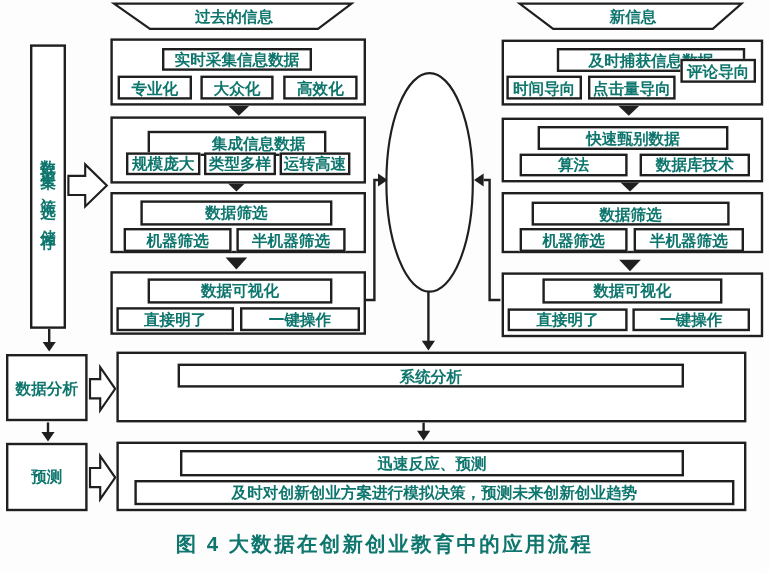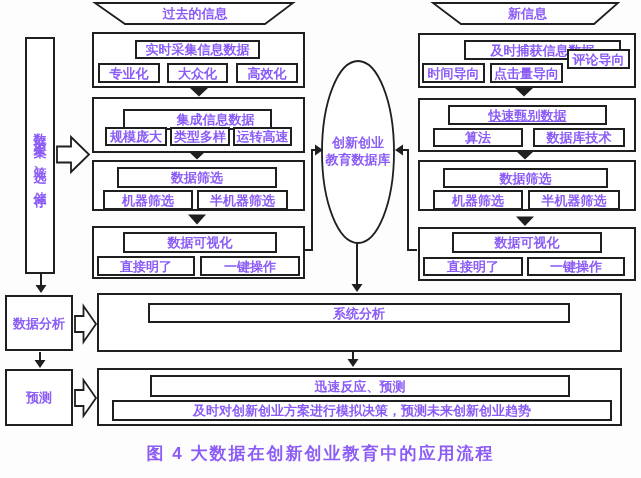--- a/index.html
+++ b/index.html
@@ -1,17 +1,17 @@
 <!DOCTYPE html>
 <html><head>
 <meta charset="utf-8">
 <style>
   html,body{margin:0;padding:0;background:#fff;}
   #canvas{position:relative;width:641px;height:478px;background:#fdfdfd;
-          font-family:"Liberation Sans","DejaVu Sans",sans-serif;color:#8b5cf6;overflow:hidden;}
+          font-family:"Liberation Sans","DejaVu Sans",sans-serif;color:#0f766e;overflow:hidden;}
   .b{position:absolute;border:2px solid #1f1f1f;background:#fff;display:flex;align-items:center;
      justify-content:center;font-size:13px;font-weight:700;line-height:1;white-space:nowrap;box-sizing:border-box;}
   .f{background:#fff;}
   .plain{position:absolute;display:flex;align-items:center;justify-content:center;
          font-size:13px;font-weight:700;line-height:1;white-space:nowrap;box-sizing:border-box;}
   .vtext{writing-mode:vertical-rl;text-orientation:upright;letter-spacing:4px;}
   .ellipse-label{flex-direction:column;gap:4px;}
   .caption{position:absolute;left:0;top:442px;width:100%;text-align:center;
            font-size:17px;font-weight:700;letter-spacing:2px;}
   svg{position:absolute;left:0;top:0;}
@@ -58,24 +58,20 @@
     <polygon points="75,390 83.5,390 83.5,380 96,398 83.5,416 83.5,406 75,406" fill="#fff" stroke="#1f1f1f" stroke-width="1.8"></polygon>
   </svg>
 
   <div class="plain" style="left:115px;top:3px;width:160px;height:21px;">过去的信息</div>
   <div class="plain" style="left:455px;top:3px;width:145px;height:21px;text-align:center;">新信息</div>
 
   <div class="b vtext" style="left:25px;top:37px;width:30px;height:237px;">数据采集、筛选、储存</div>
   <div class="b" style="left:5px;top:295px;width:68px;height:56px;">数据分析</div>
   <div class="b" style="left:5px;top:369px;width:68px;height:57px;">预测</div>
 
-  <div class="plain ellipse-label" style="left:318px;top:126px;width:80px;height:50px;">
-    <span>创新创业</span>
-    <span>教育数据库</span>
-  </div>
 
   <div class="b f" style="left:92px;top:32px;width:213px;height:56px;"></div>
   <div class="b" style="left:98px;top:63px;width:62px;height:20px;">专业化</div>
   <div class="b" style="left:135px;top:40px;width:125px;height:19px;">实时采集信息数据</div>
   <div class="b" style="left:167px;top:63px;width:61px;height:20px;">大众化</div>
   <div class="b" style="left:236px;top:63px;width:62px;height:20px;">高效化</div>
 
   <div class="b f" style="left:92px;top:97px;width:213px;height:56px;"></div>
   <div class="b" style="left:123px;top:109px;width:149px;height:21px;padding-left:36px;">集成信息数据</div>
   <div class="b" style="left:105px;top:127px;width:62px;height:19px;">规模庞大</div>
@@ -92,21 +88,21 @@
   <div class="b" style="left:97px;top:256px;width:98px;height:20px;">直接明了</div>
   <div class="b" style="left:200px;top:256px;width:100px;height:20px;">一键操作</div>
 
   <div class="b f" style="left:418px;top:33px;width:218px;height:55px;"></div>
   <div class="b" style="left:464px;top:40px;width:157px;height:20px;">及时捕获信息数据</div>
   <div class="b" style="left:490px;top:63px;width:73px;height:20px;">点击量导向</div>
   <div class="b" style="left:422px;top:63px;width:63px;height:20px;">时间导向</div>
   <div class="b" style="left:567px;top:49px;width:63px;height:20px;">评论导向</div>
 
   <div class="b f" style="left:418px;top:98px;width:218px;height:54px;"></div>
-  <div class="b" style="left:448px;top:105px;width:159px;height:20px;text-decoration:underline;">快速甄别数据</div>
+  <div class="b" style="left:448px;top:105px;width:159px;height:20px;">快速甄别数据</div>
   <div class="b" style="left:433px;top:128px;width:90px;height:19px;">算法</div>
   <div class="b" style="left:533px;top:128px;width:92px;height:19px;">数据库技术</div>
 
   <div class="b f" style="left:418px;top:160px;width:218px;height:51px;"></div>
   <div class="b" style="left:443px;top:168px;width:165px;height:20px;">数据筛选</div>
   <div class="b" style="left:433px;top:190px;width:90px;height:20px;">机器筛选</div>
   <div class="b" style="left:528px;top:190px;width:92px;height:20px;">半机器筛选</div>
 
   <div class="b f" style="left:418px;top:227px;width:218px;height:54px;"></div>
   <div class="b" style="left:452px;top:232px;width:150px;height:21px;">数据可视化</div>

